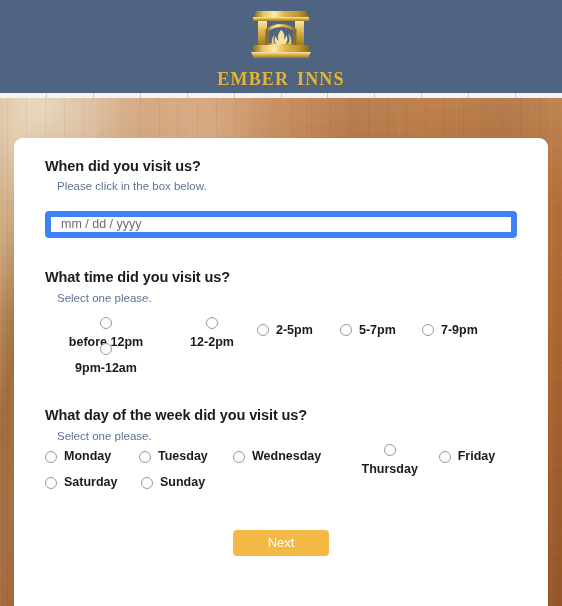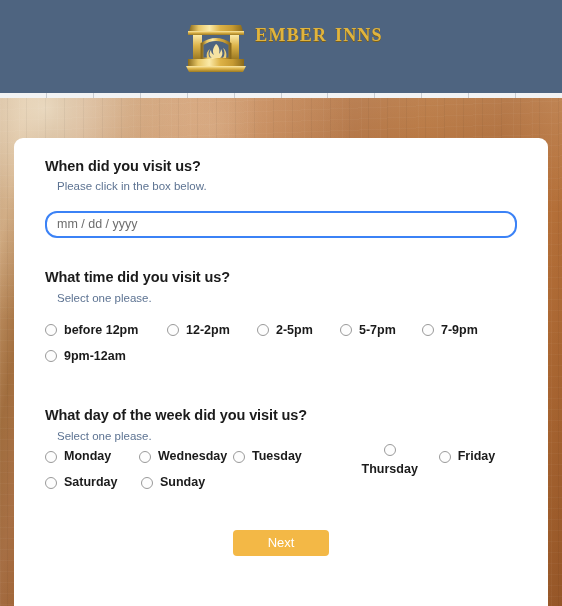--- a/index.html
+++ b/index.html
@@ -23,22 +23,22 @@
     width: 562px;
     height: 93px;
     background: #4e6480;
     display: flex;
     align-items: center;
     justify-content: center;
   }
 
   .brand {
     display: flex;
-    flex-direction: row;
-    align-items: flex-start;
+    flex-direction: column;
+    align-items: center;
     gap: 2px;
     margin-top: 2px;
   }
 
   .brand-mark {
     width: 74px;
     height: 56px;
     display: block;
   }
 
@@ -147,22 +147,22 @@
     margin-top: 5px;
     line-height: 1.2;
     margin-left: 12px;
   }
 
   
   .date-field {
     margin-top: 17px;
     width: 472px;
     height: 27px;
-    border: 2px solid #3b82f6;
-    border-radius: 12px;
+    border: 6px solid #3b82f6;
+    border-radius: 4px;
     background: #ffffff;
     font-family: "Liberation Sans", sans-serif;
     font-size: 12.5px;
     color: #6d6d6d;
     padding: 0 10px;
     outline: none;
     line-height: 27px;
     display: flex;
     align-items: center;
   }
@@ -194,22 +194,22 @@
   .radio-label {
     font-size: 12.5px;
     font-weight: bold;
     color: #1b1b1b;
     white-space: nowrap;
     line-height: 1;
   }
 
   
   .time-group { margin-top: 12px; }
-  .time-group .radio-row .radio-opt:nth-child(1) { width: 122px; }
-  .time-group .radio-row .radio-opt:nth-child(2) { width: 90px; }
+  .time-group .radio-row .radio-opt:nth-child(1) { width: 122px; flex-direction: column; }
+  .time-group .radio-row .radio-opt:nth-child(2) { width: 90px; flex-direction: column; }
   .time-group .radio-row .radio-opt:nth-child(3) { width: 83px; align-items: center; }
   .time-group .radio-row .radio-opt:nth-child(4) { width: 82px; }
   .time-group .radio-row .radio-opt:nth-child(5) { width: 82px; }
 
   
   .day-group { margin-top: 0; }
   .day-group .radio-row .radio-opt:nth-child(1) { width: 96px; }
   .day-group .radio-row .radio-opt:nth-child(2) { width: 96px; }
   .day-group .radio-row .radio-opt:nth-child(3) { width: 110px; }
   .day-group .radio-row .radio-opt:nth-child(4) { width: 100px; flex-direction: column; }
@@ -353,25 +353,25 @@
     <div class="q-sub">Select one please.</div>
 
     <div class="day-group">
       <div class="radio-row">
         <label class="radio-opt">
           <span class="radio-dot"></span>
           <span class="radio-label">Monday</span>
         </label>
         <label class="radio-opt">
           <span class="radio-dot"></span>
+          <span class="radio-label">Tuesday</span>
+        </label>
+        <label class="radio-opt">
+          <span class="radio-dot"></span>
           <span class="radio-label">Wednesday</span>
-        </label>
-        <label class="radio-opt">
-          <span class="radio-dot"></span>
-          <span class="radio-label">Tuesday</span>
         </label>
         <label class="radio-opt">
           <span class="radio-dot"></span>
           <span class="radio-label">Thursday</span>
         </label>
         <label class="radio-opt">
           <span class="radio-dot"></span>
           <span class="radio-label">Friday</span>
         </label>
       </div>

